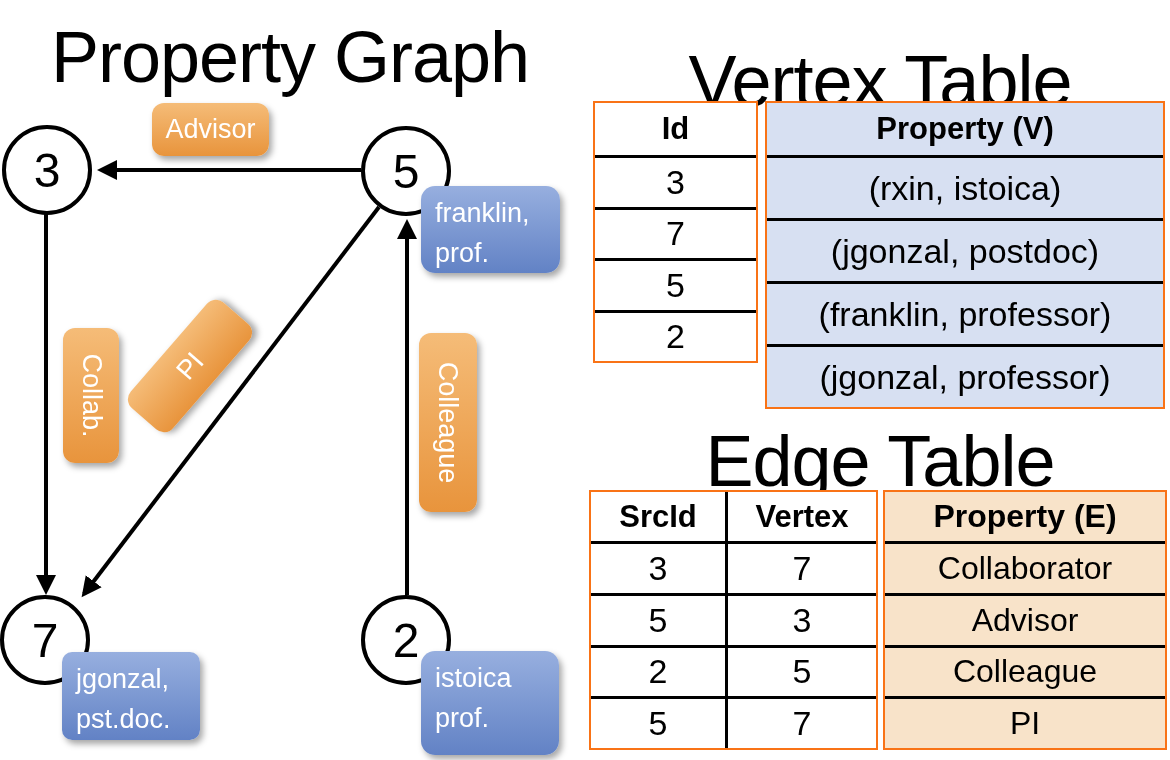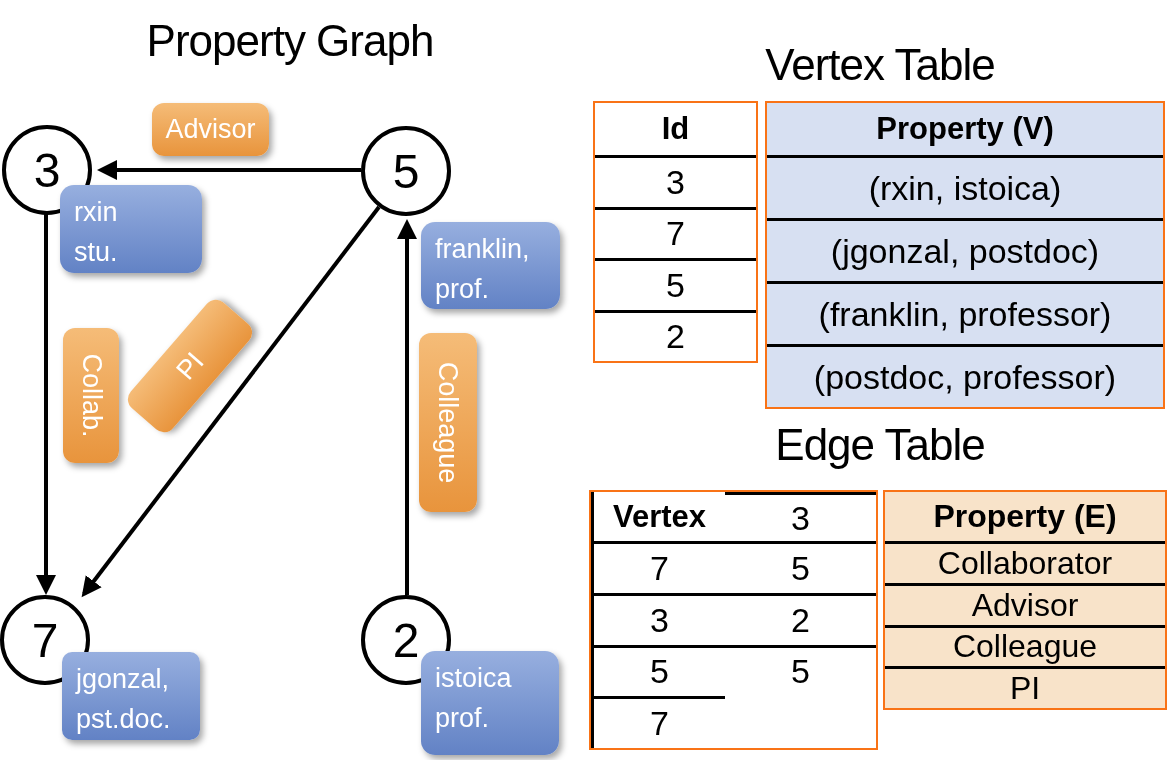--- a/index.html
+++ b/index.html
@@ -1,20 +1,20 @@
 <!DOCTYPE html>
 <html><head>
 <meta charset="utf-8">
 <style>
   html,body { margin:0; padding:0; background:#fff; }
   .stage {
     position:relative; width:1170px; height:760px; background:#ffffff;
     font-family:"Liberation Sans", sans-serif; overflow:hidden; color:#000;
   }
-  .title { position:absolute; font-size:44px; letter-spacing:-1px; color:#000; text-align:center; }
+  .title { position:absolute; font-size:72px; letter-spacing:-1px; color:#000; text-align:center; }
   #title-graph  { left:0;     top:16px;  width:580px; }
   #title-vertex { left:590px; top:12px;  width:580px;margin-top:28px; }
   #title-edge   { left:590px; top:396px; width:580px;margin-top:24px; }
 
   
   svg.edges { position:absolute; left:0; top:0; z-index:1; }
   .node {
     position:absolute; width:82px; height:82px; border:4px solid #000; border-radius:50%;
     background:#fff; display:flex; align-items:center; justify-content:center;
     font-size:48px; z-index:2;
@@ -25,21 +25,21 @@
   #node-2 { left:361px; top:595px; }
 
   .vprop {
     position:absolute; border-radius:14px; z-index:3;
     background:linear-gradient(#97AFDF,#6282C5);
     color:#fff; font-size:27px; line-height:40px; padding:7px 0 0 14px;
     box-shadow:3px 4px 6px rgba(0,0,0,0.35);
     box-sizing:border-box;
   }
   #vprop-3 { left:60px;  top:185px; width:142px; height:88px; }
-  #vprop-5 { left:421px; top:186px; width:139px; height:87px;margin-top:36px; }
+  #vprop-5 { left:421px; top:186px; width:139px; height:87px; }
   #vprop-7 { left:62px;  top:652px; width:138px; height:88px;border-radius:10px; }
   #vprop-2 { left:421px; top:651px; width:138px; height:104px; }
 
   .eprop {
     position:absolute; border-radius:12px; z-index:3;
     background:linear-gradient(#F5BC78,#E8943C);
     color:#fff; font-size:27px;
     display:flex; align-items:center; justify-content:center;
     box-shadow:3px 4px 6px rgba(0,0,0,0.35);
     box-sizing:border-box;
@@ -60,21 +60,21 @@
   .tbox .cell.head  { font-weight:bold; font-size:31px; }
   .tbox .cell.vdiv  { border-left:3px solid #000; }
 
   #vtable-id   { left:593px; top:101px; width:165px; height:262px; background:#fff;
                  grid-template-rows:52px repeat(4,1fr); }
   #vtable-prop { left:765px; top:101px; width:400px; height:308px; background:#D7E0F2;
                  grid-template-rows:52px repeat(4,1fr); }
 
   #etable-ids  { left:589px; top:490px; width:289px; height:260px; background:#fff;
                  grid-template-columns:134px 1fr; grid-template-rows:49px repeat(4,1fr); }
-  #etable-prop { left:883px; top:490px; width:284px; height:220px; background:#F8E3C9;
+  #etable-prop { left:883px; top:490px; width:284px; height:260px; background:#F8E3C9;
                  grid-template-rows:49px repeat(4,1fr); }
   #etable-prop .cell { font-size:32px; }
 </style>
 </head>
 <body>
 
 <div class="stage">
 
   <div class="title" id="title-graph">Property Graph</div>
   <div class="title" id="title-vertex">Vertex Table</div>
@@ -98,24 +98,20 @@
   <div class="node" id="node-5">
     <span>5</span>
   </div>
   <div class="node" id="node-7">
     <span>7</span>
   </div>
   <div class="node" id="node-2">
     <span>2</span>
   </div>
 
-  <div class="vprop" id="vprop-3">
-    <div>rxin</div>
-    <div>stu.</div>
-  </div>
   <div class="vprop" id="vprop-5">
     <div>franklin,</div>
     <div>prof.</div>
   </div>
   <div class="vprop" id="vprop-7">
     <div>jgonzal,</div>
     <div>pst.doc.</div>
   </div>
   <div class="vprop" id="vprop-2">
     <div>istoica</div>
@@ -141,24 +137,25 @@
     <div class="cell">7</div>
     <div class="cell">5</div>
     <div class="cell">2</div>
   </div>
 
   <div class="tbox" id="vtable-prop">
     <div class="cell head first">Property (V)</div>
     <div class="cell">(rxin, istoica)</div>
     <div class="cell">(jgonzal, postdoc)</div>
     <div class="cell">(franklin, professor)</div>
-    <div class="cell">(postdoc, professor)</div>
+    <div class="cell">(jgonzal, professor)</div>
   </div>
 
   <div class="tbox" id="etable-ids">
+    <div class="cell head first">SrcId</div>
     <div class="cell head first vdiv">Vertex</div>
     <div class="cell">3</div>
     <div class="cell vdiv">7</div>
     <div class="cell">5</div>
     <div class="cell vdiv">3</div>
     <div class="cell">2</div>
     <div class="cell vdiv">5</div>
     <div class="cell">5</div>
     <div class="cell vdiv">7</div>
   </div>

